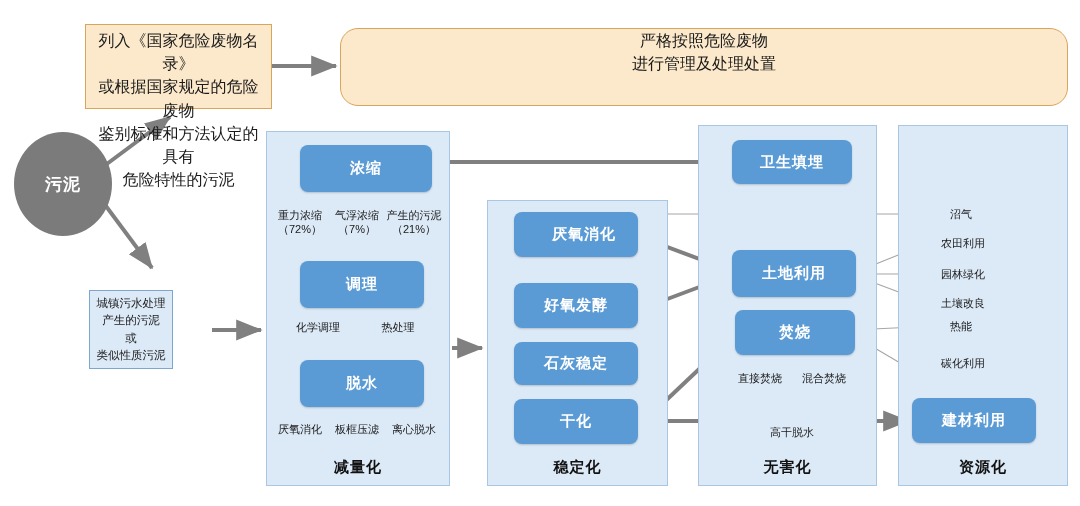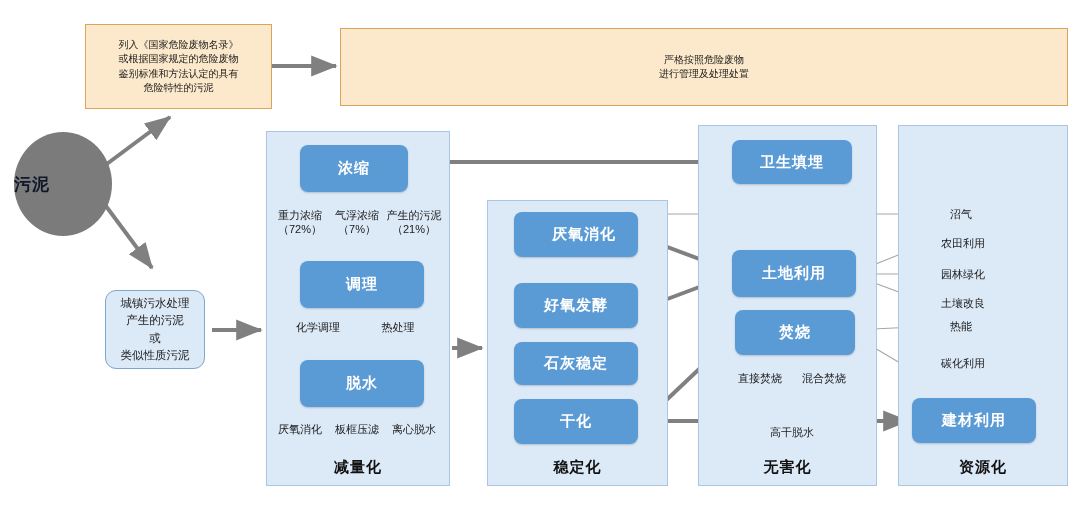--- a/index.html
+++ b/index.html
@@ -6,29 +6,29 @@
   body{width:1080px;height:506px;position:relative;overflow:hidden;
        font-family:"Liberation Sans","DejaVu Sans",sans-serif;color:#1a1a1a;}
   #canvas{position:absolute;left:0;top:0;width:1080px;height:506px;}
   svg#wires{position:absolute;left:0;top:0;width:1080px;height:506px;pointer-events:none;}
 
   .abs{position:absolute;box-sizing:border-box;}
 
   
   .ellipse{
     background:#7B7B7B;border-radius:50%;
-    display:flex;align-items:center;justify-content:flex-start;
-    color:#0f172a;font-size:17px;font-weight:bold;letter-spacing:1px;
+    display:flex;align-items:center;justify-content:center;
+    color:#ffffff;font-size:17px;font-weight:bold;letter-spacing:1px;
   }
 
   
   .orange{
     background:#FCE9CB;border:1px solid #D9A55A;
-    display:flex;align-items:center;justify-content:center;
-    text-align:center;font-size:10px;line-height:1.45;color:#1a1a1a;
+    display:flex;align-items:flex-start;justify-content:center;
+    text-align:center;font-size:16px;line-height:1.45;color:#1a1a1a;
   }
 
   
   .lightbox{
     background:#DCE9F7;border:1px solid #7FA6CC;
     display:flex;align-items:center;justify-content:center;
     text-align:center;font-size:11.5px;line-height:1.5;color:#1a1a1a;
   }
 
   
@@ -139,41 +139,41 @@
 
   <div class="abs orange" style="left:85px;top:24px;width:187px;height:85px;padding:4px 6px;">
     <div>
       <div>列入《国家危险废物名录》</div>
       <div>或根据国家规定的危险废物</div>
       <div>鉴别标准和方法认定的具有</div>
       <div>危险特性的污泥</div>
     </div>
   </div>
 
-  <div class="abs orange" style="left:340px;top:28px;width:728px;height:78px;">
+  <div class="abs orange" style="left:340px;top:28px;width:728px;height:78px;border-radius:18px;">
     <div>
       <div>严格按照危险废物</div>
       <div>进行管理及处理处置</div>
     </div>
   </div>
 
-  <div class="abs lightbox" style="left:105px;top:290px;width:100px;height:79px;border-radius:11px;">
+  <div class="abs lightbox" style="left:89px;top:290px;width:84px;height:79px;">
     <div>
       <div>城镇污水处理</div>
       <div>产生的污泥</div>
       <div>或</div>
       <div>类似性质污泥</div>
     </div>
   </div>
 
   <div class="abs panel" style="left:266px;top:131px;width:184px;height:355px;">
     <div class="panel-title">减量化</div>
   </div>
 
-  <div class="abs node" style="left:300px;top:145px;width:108px;height:47px;">
+  <div class="abs node" style="left:300px;top:145px;width:132px;height:47px;">
     <span>浓缩</span>
   </div>
 
   <div class="abs cap two" style="left:268px;top:208px;width:64px;">
     <div>重力浓缩</div>
     <div>（72%）</div>
   </div>
   <div class="abs cap two" style="left:325px;top:208px;width:64px;">
     <div>气浮浓缩</div>
     <div>（7%）</div>

